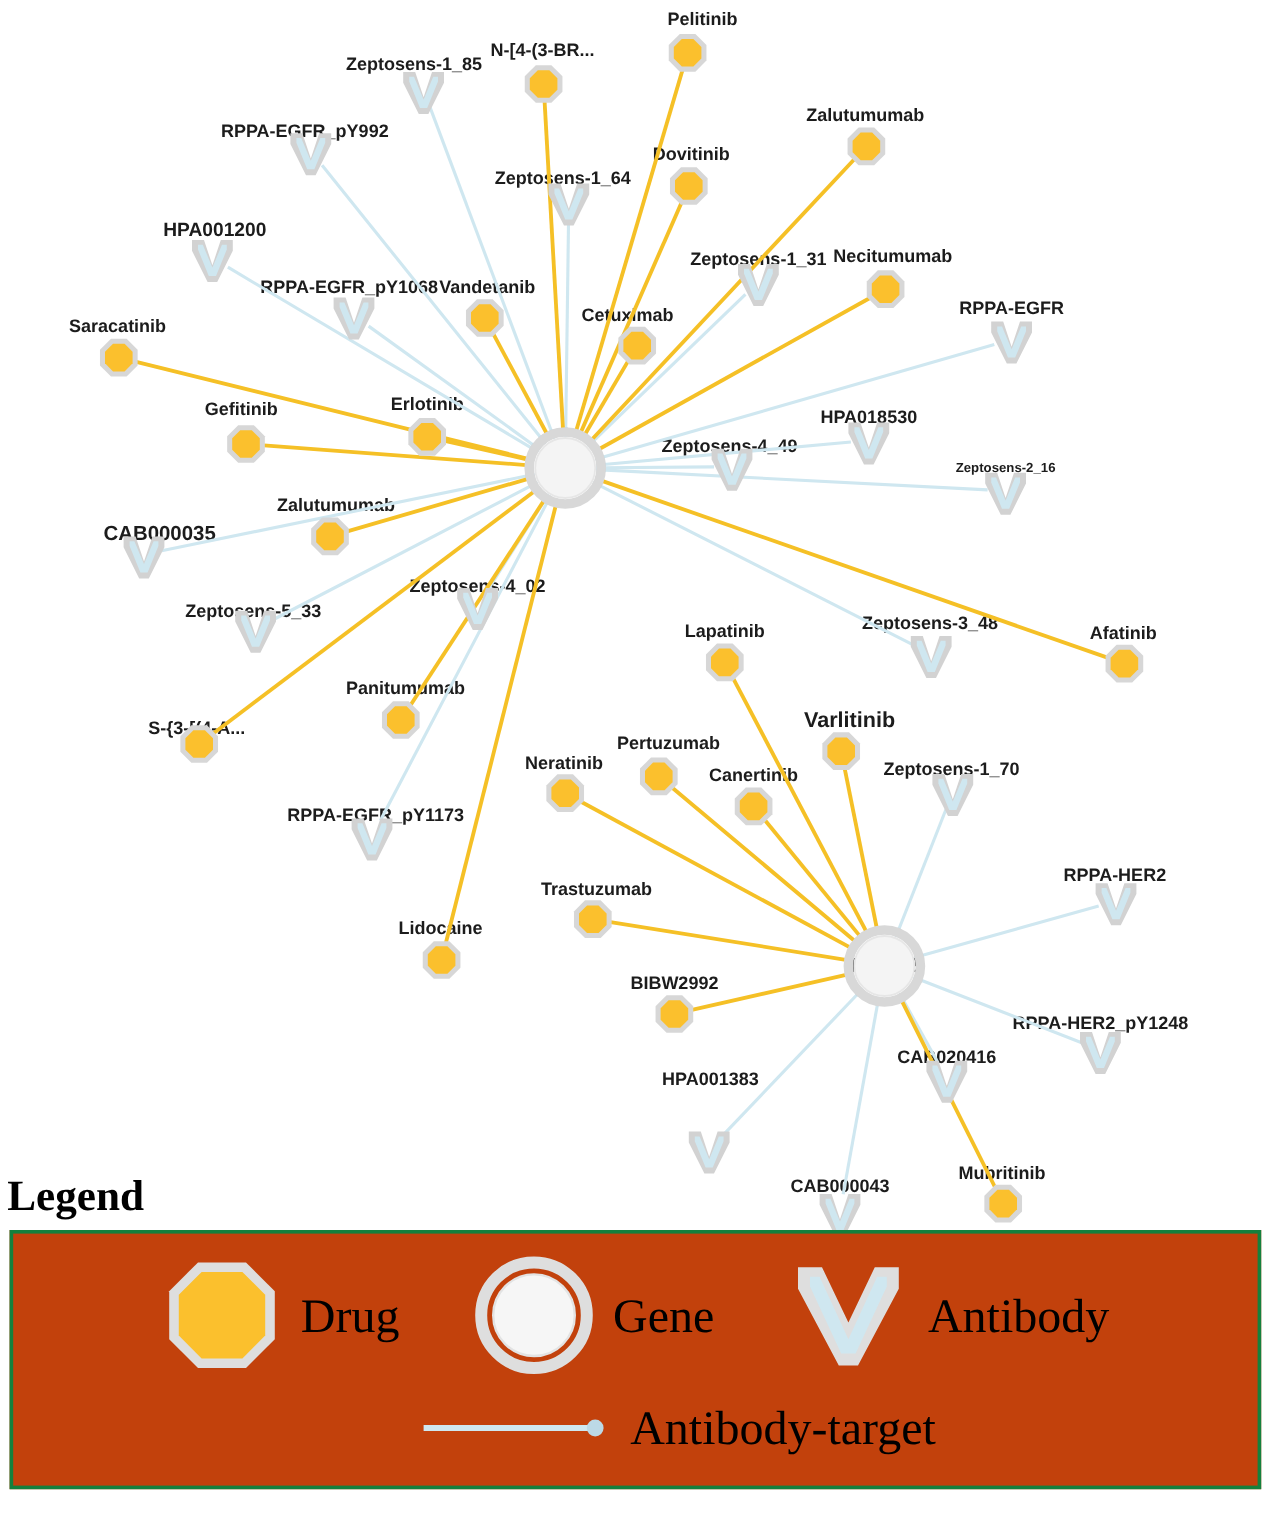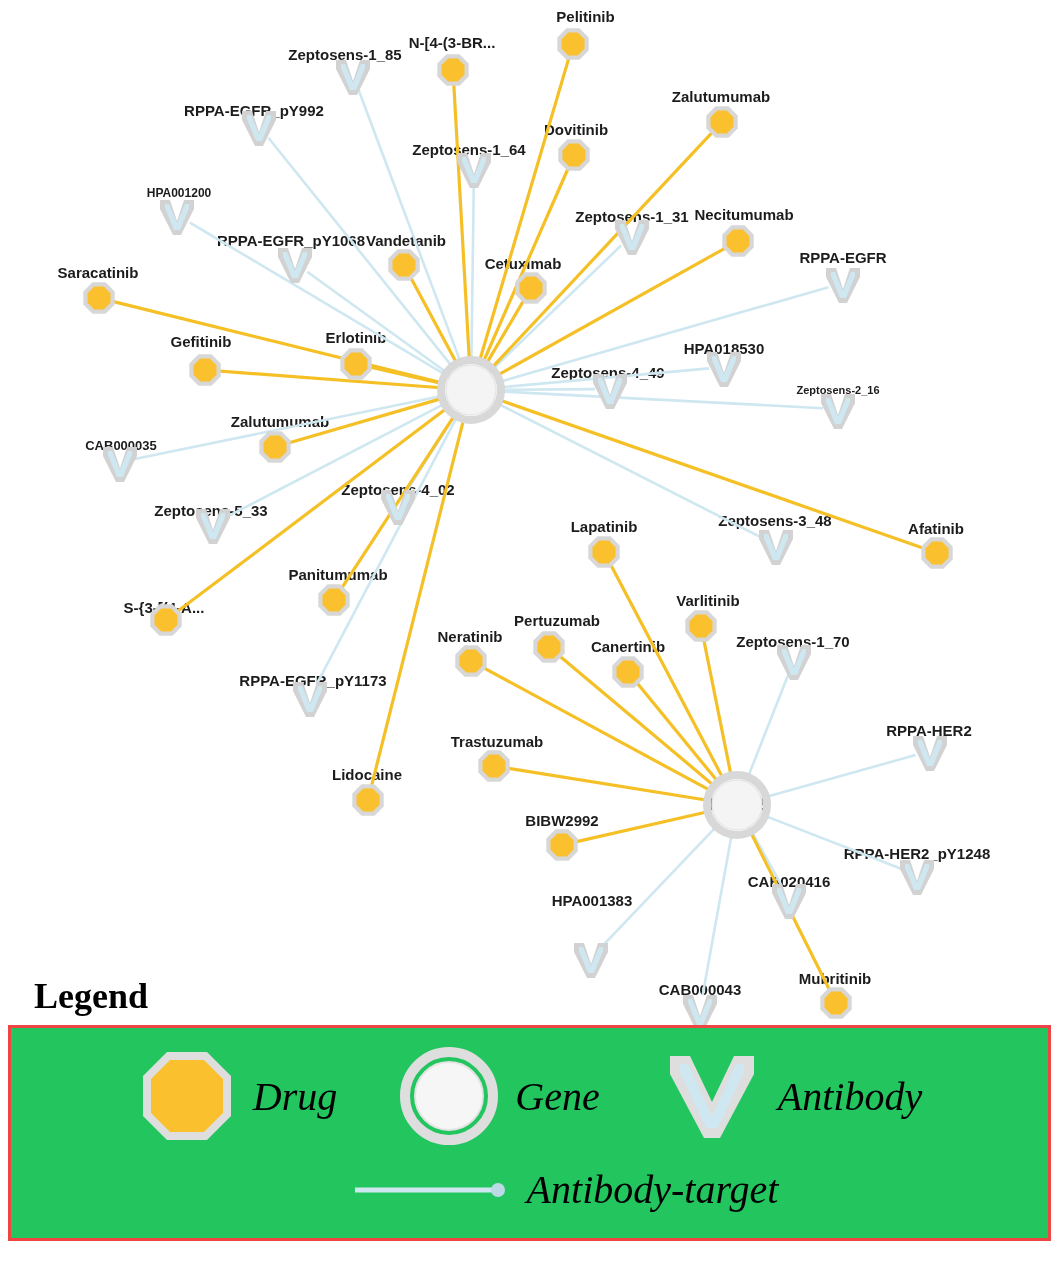--- a/index.html
+++ b/index.html
@@ -43,30 +43,29 @@
     position: absolute;
     left: 0;
     top: 975px;
     width: 1059px;
   }
   .legend-title {
     font-family: "Liberation Serif", serif;
     font-size: 36px;
     font-weight: bold;
     color: #000;
-    margin-left: 34px;
+    margin-left: 6px;
     margin-bottom: 8px;
   }
   .legend-box {
     margin: 0 8px 0 8px;
-    border: 3px solid #ef4444;
+    border: 3px solid #15803d;
     height: 210px;
     position: relative;
-    background: #22c55e;
-    font-style: italic;
+    background: #c2410c;
   }
   .legend-row {
     position: absolute;
     left: 0;
     width: 100%;
     display: flex;
     align-items: center;
     justify-content: center;
   }
   .legend-row1 { top: 18px; }
@@ -85,28 +84,28 @@
   .legend-gap2 { width: 70px; }
   .lg-svg { display: block; }
 </style>
 </head>
 <body>
 
 <div id="network">
     <div class="node-label" style="left: 345px; top: 54px; font-size: 15px;">Zeptosens-1_85</div>
     <div class="node-label" style="left: 254px; top: 110px; font-size: 15px;">RPPA-EGFR_pY992</div>
     <div class="node-label" style="left: 469px; top: 149px; font-size: 15px;">Zeptosens-1_64</div>
-    <div class="node-label" style="left: 179px; top: 193px; font-size: 12px;">HPA001200</div>
+    <div class="node-label" style="left: 179px; top: 193px; font-size: 16px;">HPA001200</div>
     <div class="node-label" style="left: 632px; top: 216px; font-size: 15px;">Zeptosens-1_31</div>
     <div class="node-label" style="left: 291px; top: 240px; font-size: 15px;">RPPA-EGFR_pY1068</div>
     <div class="node-label" style="left: 843px; top: 257px; font-size: 15px;">RPPA-EGFR</div>
     <div class="node-label" style="left: 724px; top: 348px; font-size: 15px;">HPA018530</div>
     <div class="node-label" style="left: 608px; top: 372px; font-size: 15px;">Zeptosens-4_49</div>
     <div class="node-label" style="left: 838px; top: 390px; font-size: 11px;">Zeptosens-2_16</div>
-    <div class="node-label" style="left: 121px; top: 445px; font-size: 13px; text-align: right;">CAB000035</div>
+    <div class="node-label" style="left: 133px; top: 445px; font-size: 17px; text-align: right;">CAB000035</div>
     <div class="node-label" style="left: 398px; top: 489px; font-size: 15px;">Zeptosens-4_02</div>
     <div class="node-label" style="left: 211px; top: 510px; font-size: 15px;">Zeptosens-5_33</div>
     <div class="node-label" style="left: 775px; top: 520px; font-size: 15px;">Zeptosens-3_48</div>
     <div class="node-label" style="left: 313px; top: 680px; font-size: 15px;">RPPA-EGFR_pY1173</div>
     <div class="node-label" style="left: 793px; top: 641px; font-size: 15px;">Zeptosens-1_70</div>
     <div class="node-label" style="left: 929px; top: 730px; font-size: 15px;">RPPA-HER2</div>
     <div class="node-label" style="left: 917px; top: 853px; font-size: 15px;">RPPA-HER2_pY1248</div>
     <div class="node-label" style="left: 789px; top: 881px; font-size: 15px;">CAB020416</div>
     <div class="node-label" style="left: 592px; top: 900px; font-size: 15px;">HPA001383</div>
     <div class="node-label" style="left: 700px; top: 989px; font-size: 15px;">CAB000043</div>
@@ -118,21 +117,21 @@
     <div class="node-label" style="left: 406px; top: 240px; font-size: 15px;">Vandetanib</div>
     <div class="node-label" style="left: 523px; top: 263px; font-size: 15px;">Cetuximab</div>
     <div class="node-label" style="left: 98px; top: 272px; font-size: 15px;">Saracatinib</div>
     <div class="node-label" style="left: 356px; top: 337px; font-size: 15px;">Erlotinib</div>
     <div class="node-label" style="left: 201px; top: 341px; font-size: 15px;">Gefitinib</div>
     <div class="node-label" style="left: 280px; top: 421px; font-size: 15px;">Zalutumumab</div>
     <div class="node-label" style="left: 936px; top: 528px; font-size: 15px;">Afatinib</div>
     <div class="node-label" style="left: 604px; top: 526px; font-size: 15px;">Lapatinib</div>
     <div class="node-label" style="left: 338px; top: 574px; font-size: 15px;">Panitumumab</div>
     <div class="node-label" style="left: 164px; top: 607px; font-size: 15px;">S-{3-[(4-A...</div>
-    <div class="node-label" style="left: 708px; top: 600px; font-size: 15px;">Varlitinib</div>
+    <div class="node-label" style="left: 708px; top: 600px; font-size: 18px;">Varlitinib</div>
     <div class="node-label" style="left: 557px; top: 620px; font-size: 15px;">Pertuzumab</div>
     <div class="node-label" style="left: 470px; top: 636px; font-size: 15px;">Neratinib</div>
     <div class="node-label" style="left: 628px; top: 646px; font-size: 15px;">Canertinib</div>
     <div class="node-label" style="left: 497px; top: 741px; font-size: 15px;">Trastuzumab</div>
     <div class="node-label" style="left: 367px; top: 774px; font-size: 15px;">Lidocaine</div>
     <div class="node-label" style="left: 562px; top: 820px; font-size: 15px;">BIBW2992</div>
     <div class="node-label" style="left: 835px; top: 978px; font-size: 15px;">Mubritinib</div>
     <div class="node-label gene-label" style="left: 471px; top: 390px; font-size: 17px;">EGFR</div>
     <div class="node-label gene-label" style="left: 737px; top: 805px; font-size: 17px;">ERBB2</div>
     <svg width="1059" height="1040">

